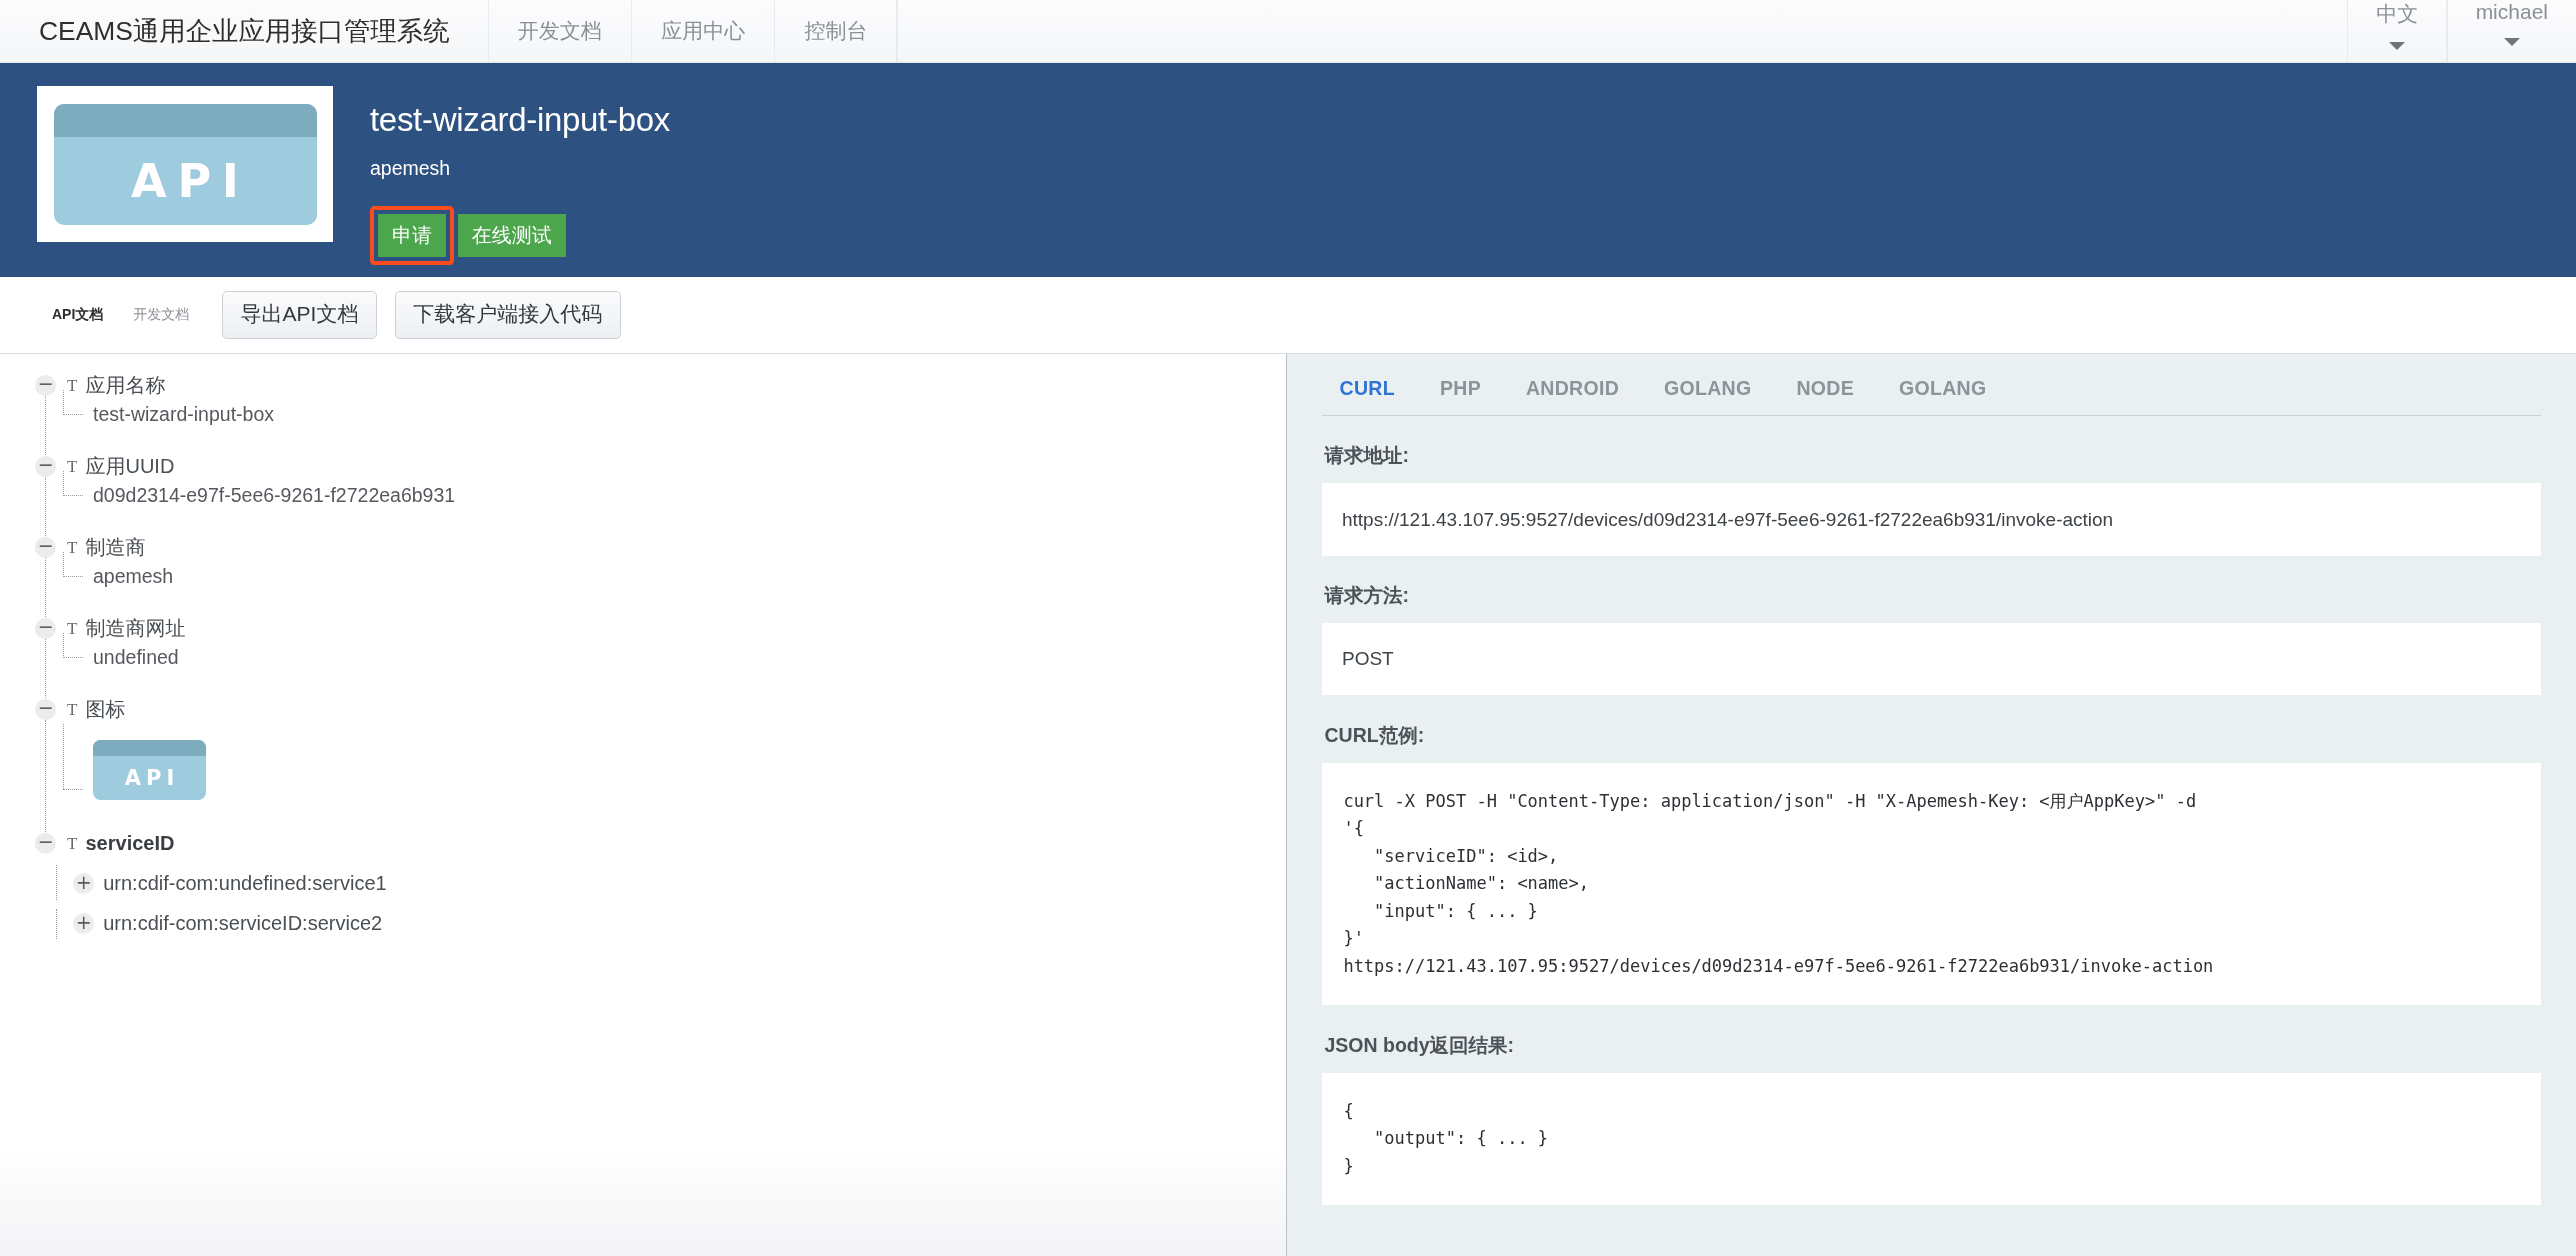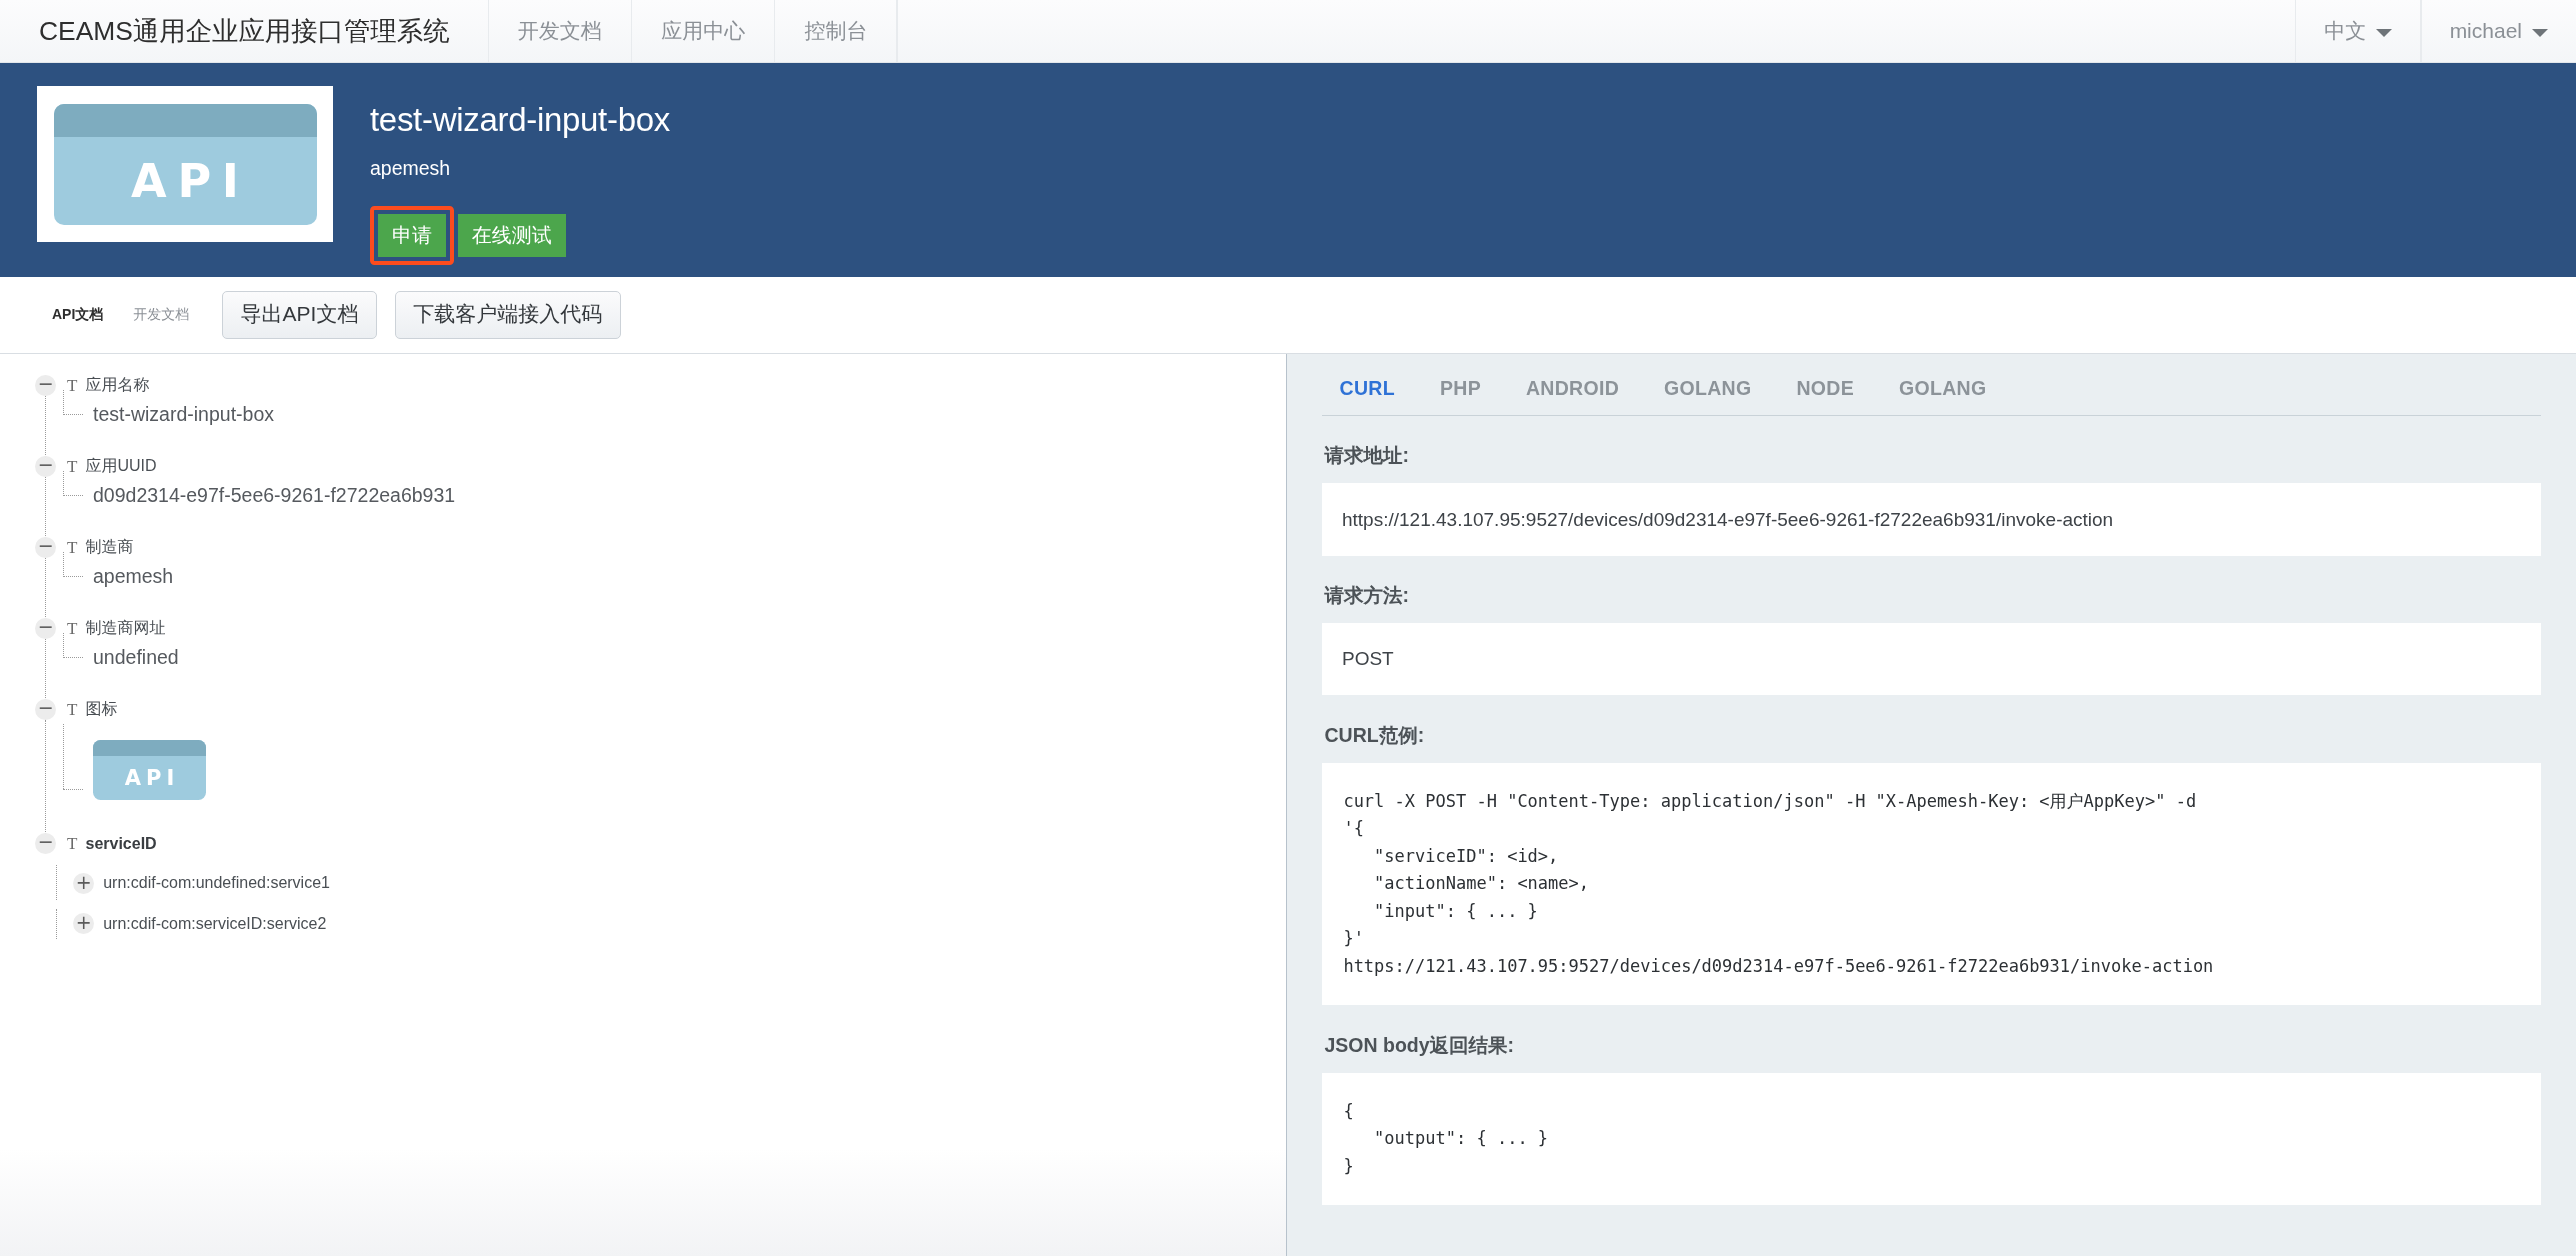--- a/index.html
+++ b/index.html
@@ -38,20 +38,21 @@
   }
   .nav-spacer { flex: 1 1 auto; }
   .navright {
     display: flex; align-items: center;
     padding: 0 28px;
     font-size: 21px;
     color: #8b9096;
     white-space: nowrap;
     cursor: pointer;
     gap: 10px;
+    flex-direction: column;
   }
   .caret {
     width: 0; height: 0;
     border-left: 8.2px solid transparent;
     border-right: 8.2px solid transparent;
     border-top: 8.8px solid #6e7479;
     display: inline-block;
     margin-top: 3.8px;
   }
 
@@ -194,21 +195,21 @@
   .toggle span { position: relative; top: -1.9px; }
   .ticon {
     flex: none;
     width: 19px; margin-left: 6.3px;
     font-size: 17px; color: #6a6a6a;
     font-family: "Liberation Serif", serif;
     text-align: center;
     position: relative; z-index: 2;
   }
   .tlabel {
-    font-size: 16px; color: #4a4f54; margin-left: 3.8px;
+    font-size: 20px; color: #4a4f54; margin-left: 3.8px;
     white-space: nowrap;
   }
   .tlabel.bold { font-weight: bold; color: #3a3e42; }
   .tchild {
     position: relative;
     padding-left: 28px;
   }
   .childrow {
     display: flex; align-items: center;
     height: 29px; position: relative;

